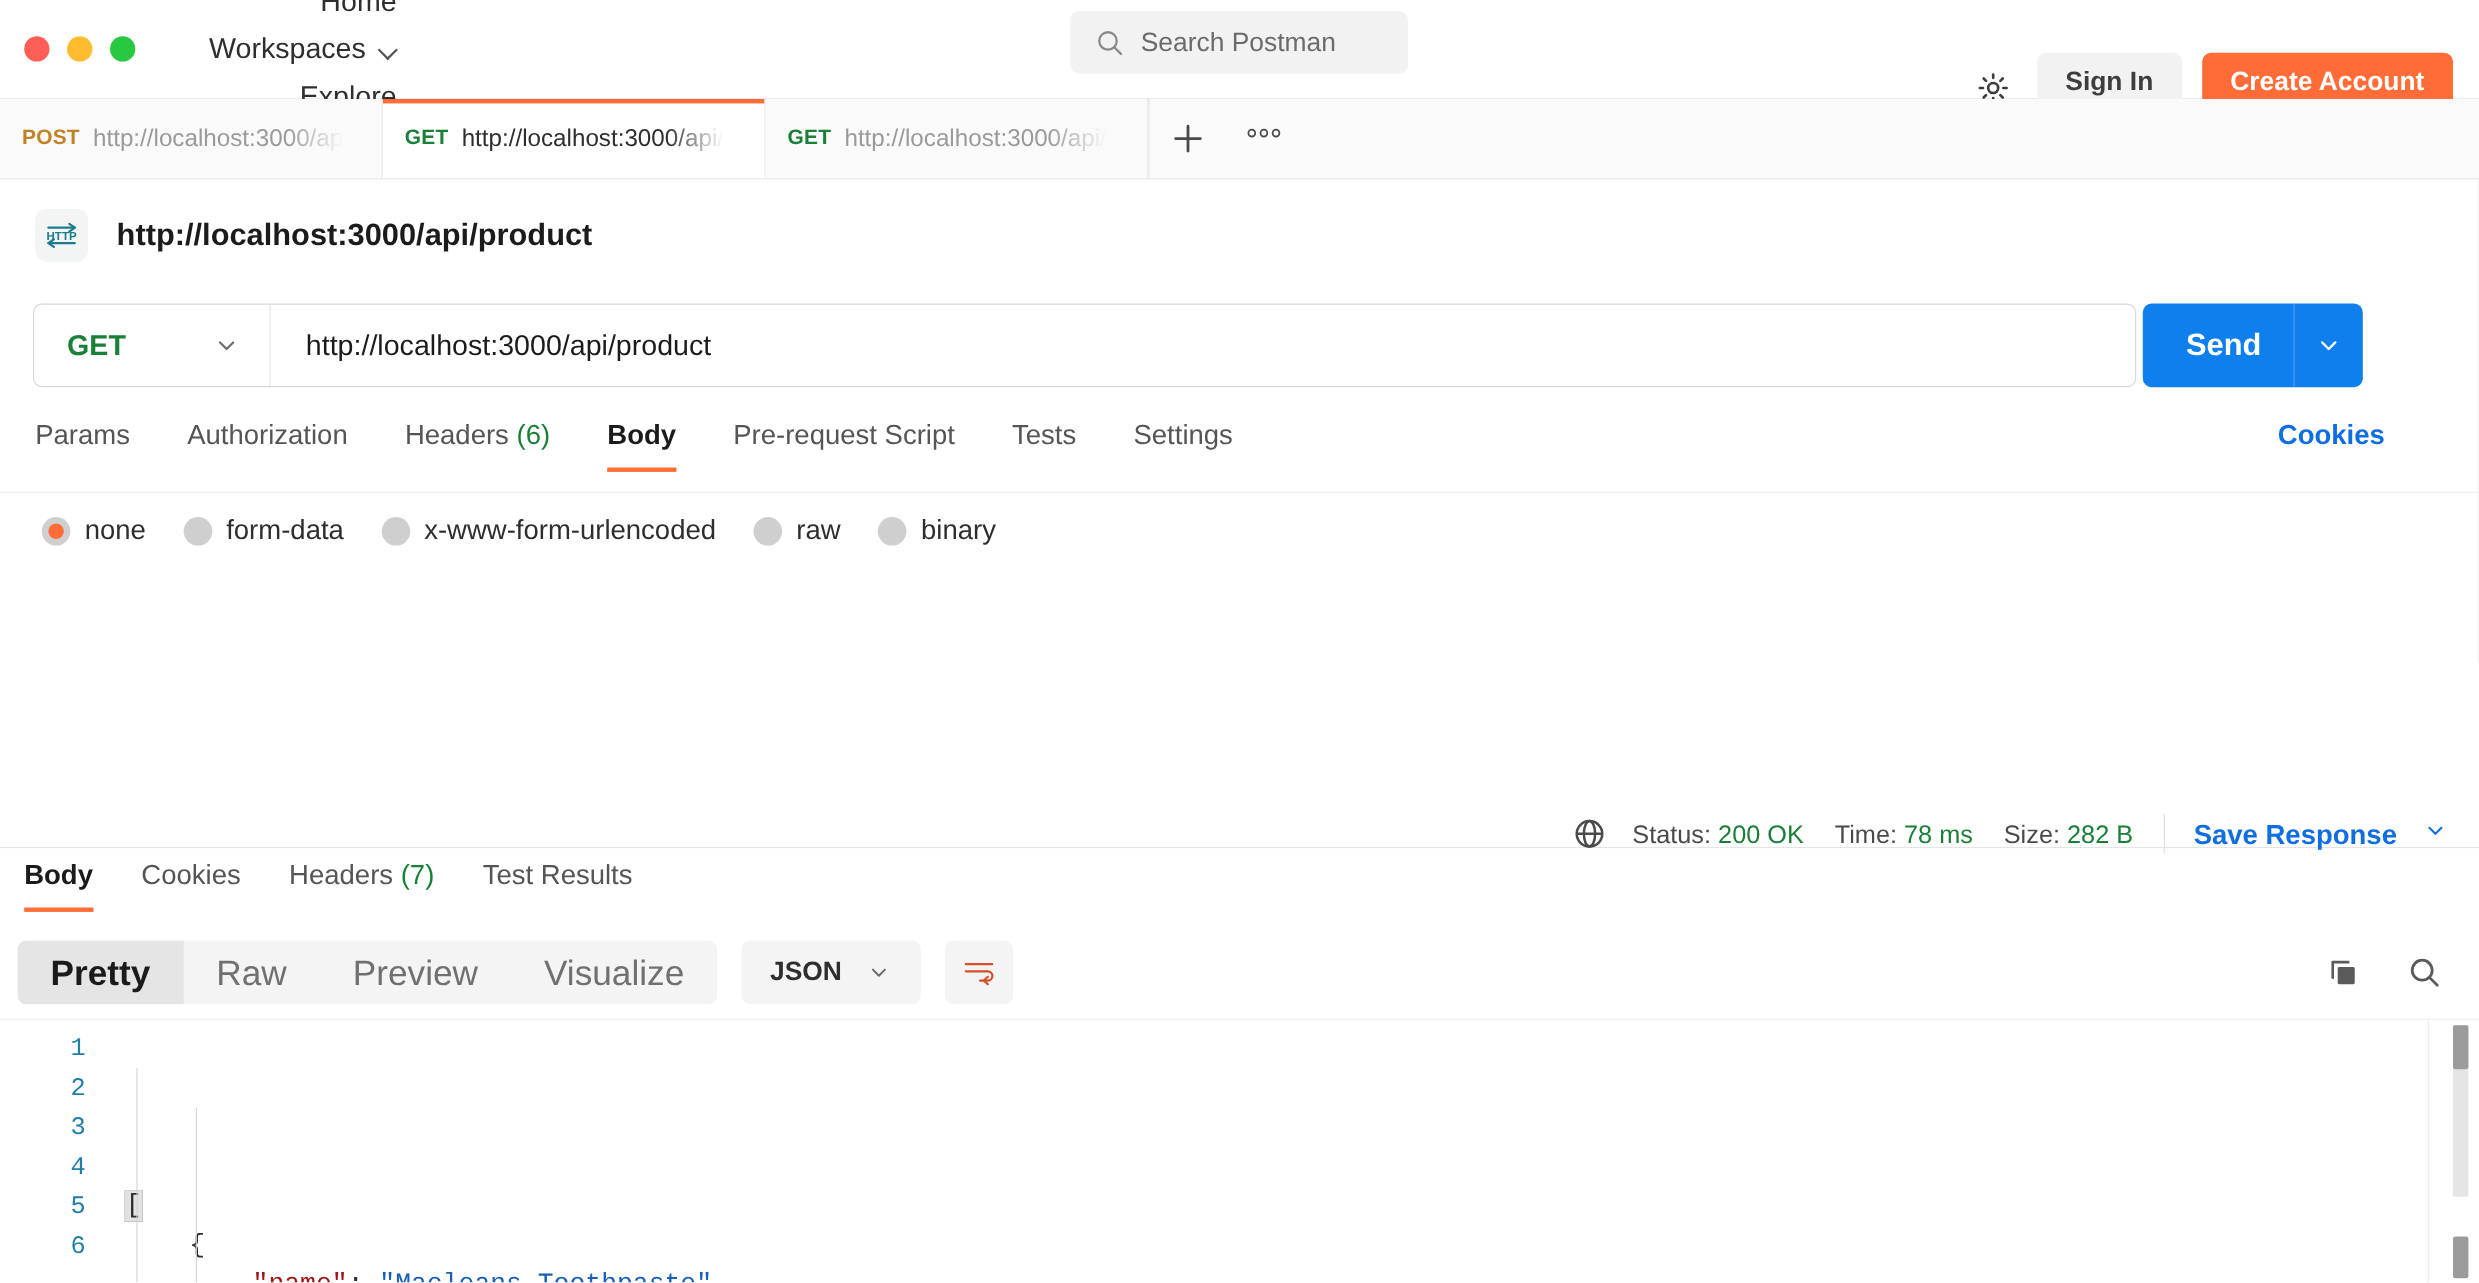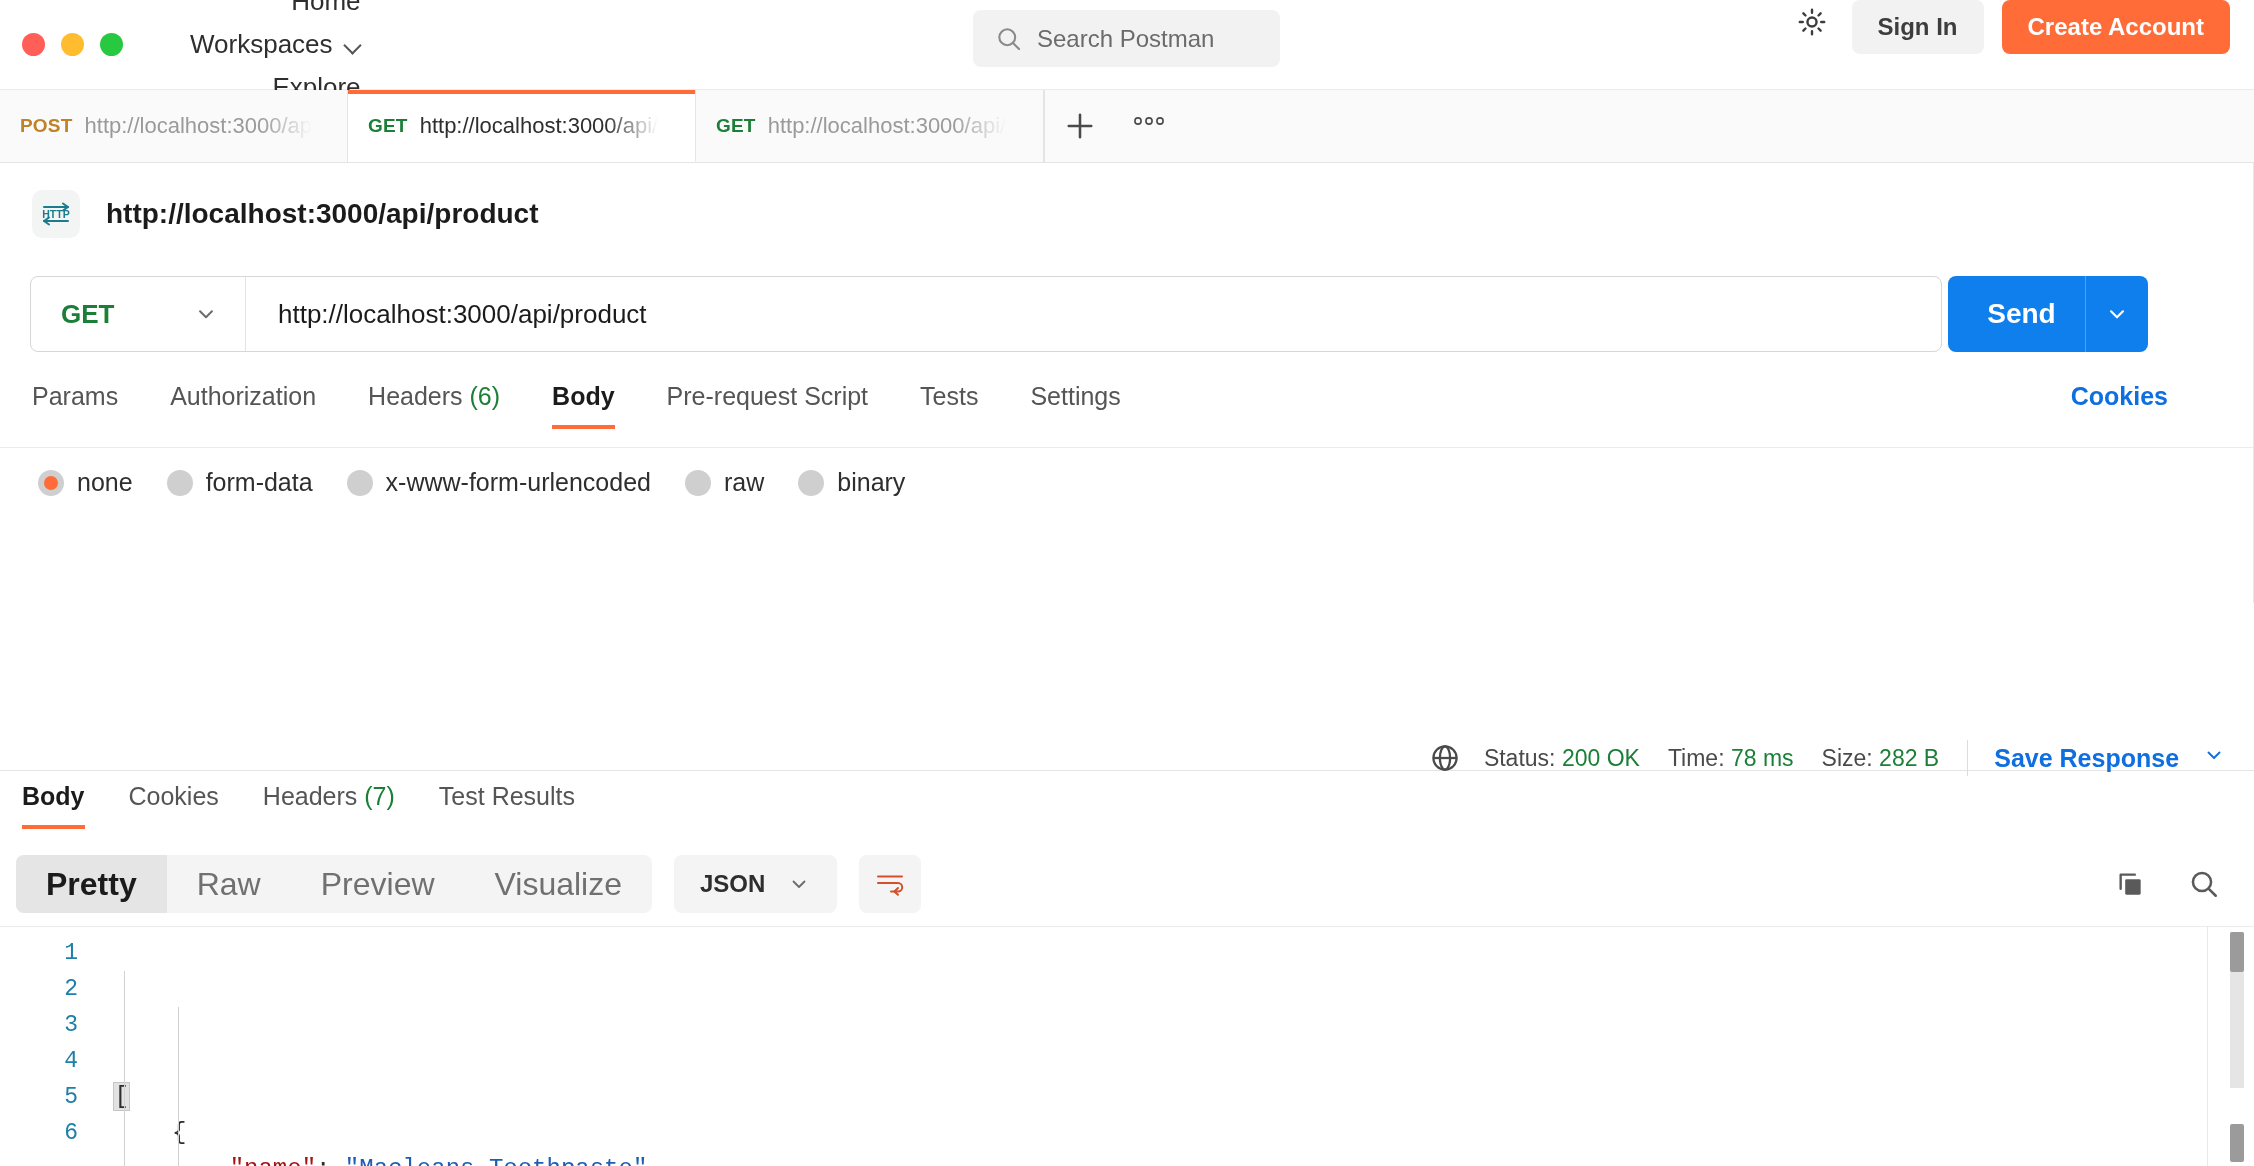--- a/index.html
+++ b/index.html
@@ -36,21 +36,21 @@
     transform: rotate(45deg);
   }
 
   .search-box {
     position: absolute; left: 973px; top: 10px; width: 307px; height: 57px;
     background: #f2f2f2; border-radius: 8px; display: flex; align-items: center; gap: 14px;
     padding: 0 22px; cursor: text;
   }
   .search-ph { font-size: 24px; color: #6b6b6b; }
 
-  .top-right { position: absolute; right: 24px; top: 0; height: 102px; display: flex; align-items: flex-start; gap: 18px; }
+  .top-right { position: absolute; right: 24px; top: 0; height: 102px; display: flex; align-items: flex-end; gap: 18px; }
   .gear-btn { width: 44px; height: 44px; display:flex; align-items:center; justify-content:center; cursor:pointer; }
   .signin-btn {
     background: #f2f2f2; border-radius: 8px; height: 54px; display: flex; align-items: center;
     padding: 0 26px; font-size: 24px; color: #3d3d3d; font-weight: 600; cursor: pointer;
   }
   .create-btn {
     background: #ff6c37; border-radius: 8px; height: 54px; display: flex; align-items: center;
     padding: 0 26px; font-size: 24px; color: #ffffff; font-weight: 700; cursor: pointer;
   }
 

